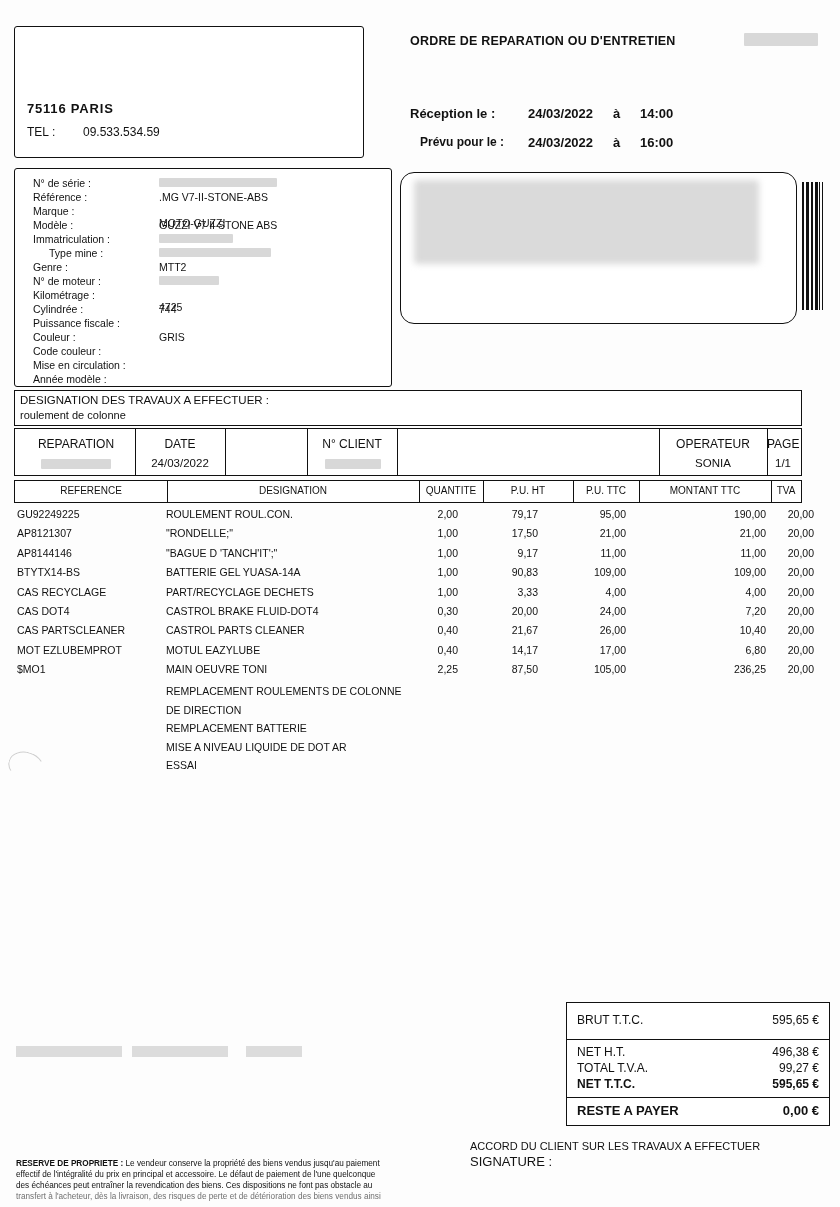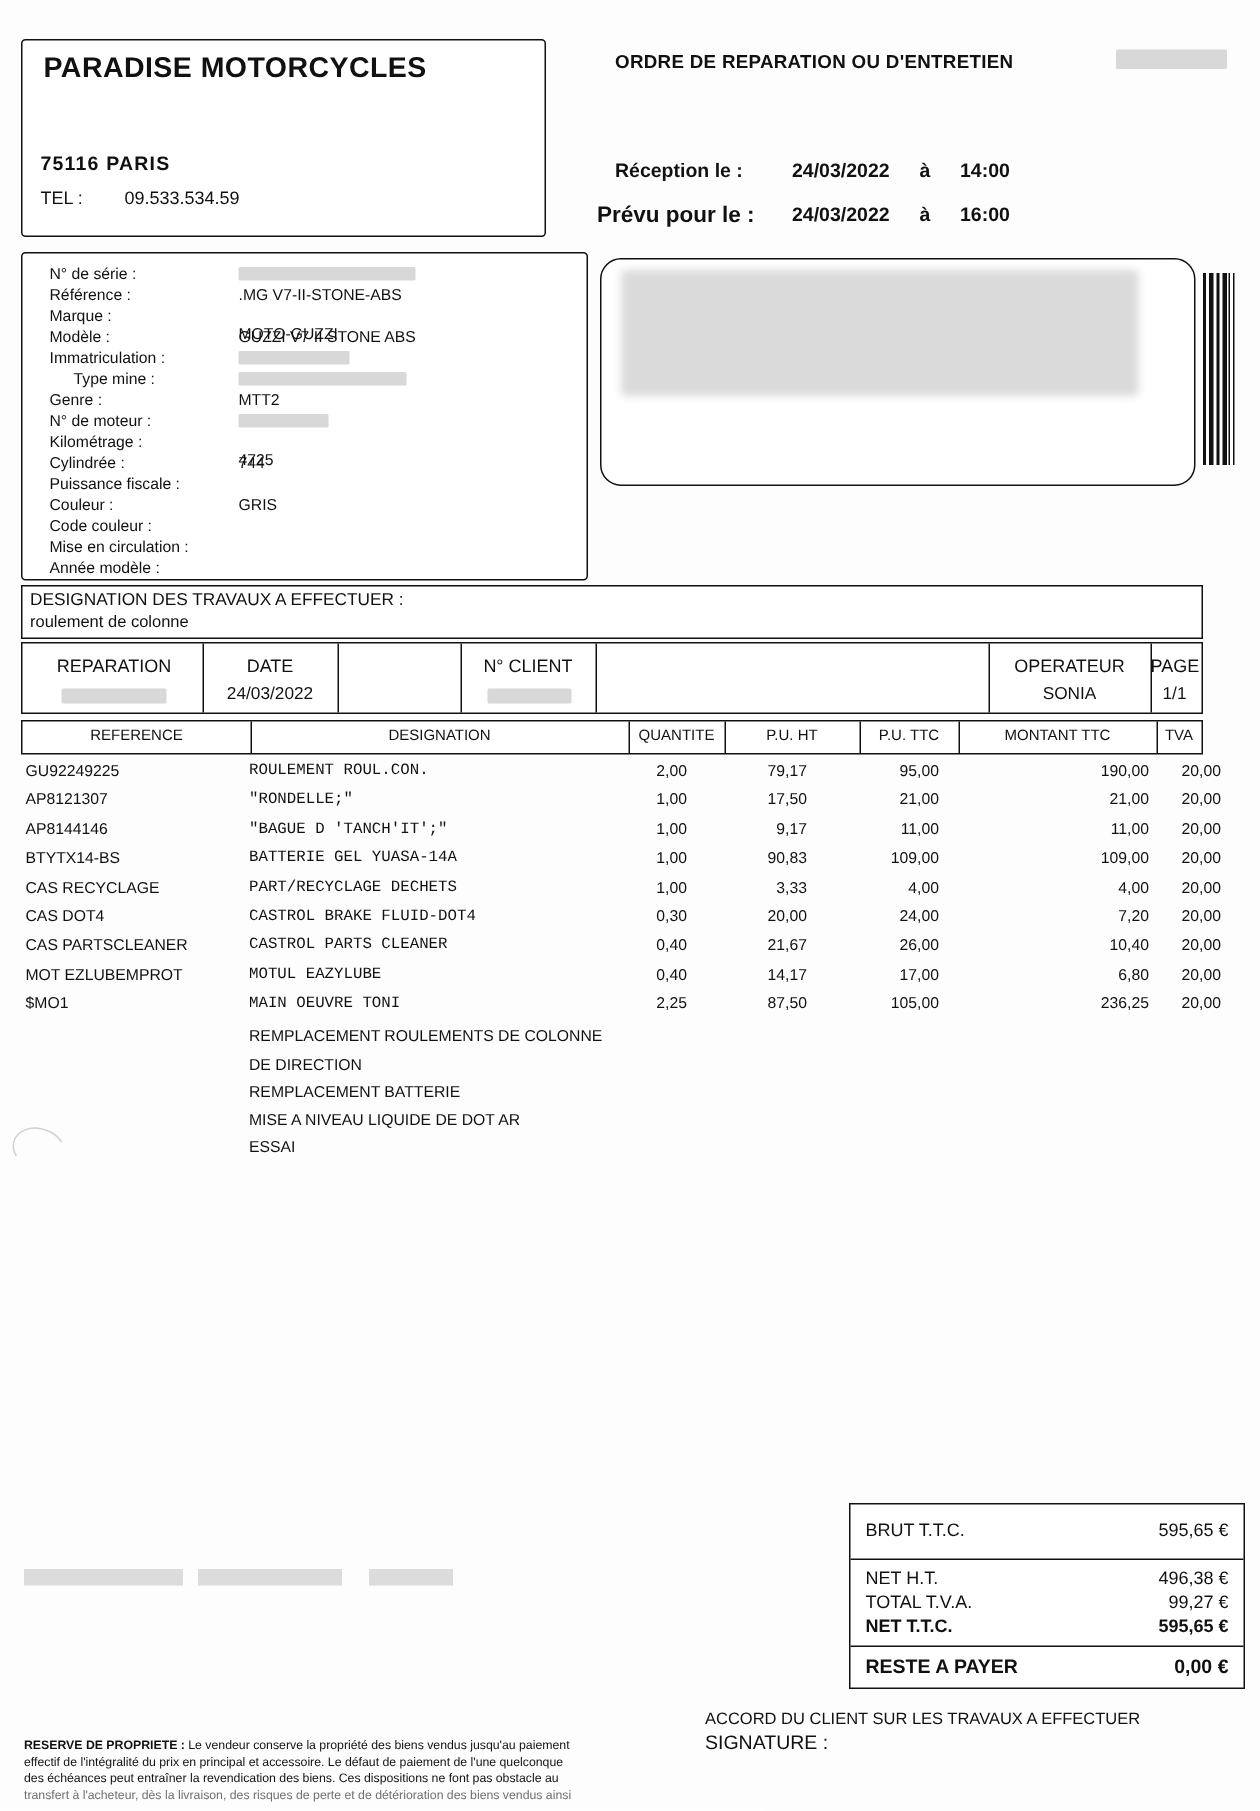--- a/index.html
+++ b/index.html
@@ -57,21 +57,21 @@
     background: #dcdcdc;
     filter: blur(0.4px);
   }
   .hdr-redact { left: 744px; top: 33px; width: 74px; height: 13px; }
 
   .recep-label { left: 410px; top: 106px; font-size: 13px; font-weight: bold; }
   .recep-date  { left: 528px; top: 106px; font-size: 13px; font-weight: bold; }
   .recep-at    { left: 613px; top: 106px; font-size: 13px; font-weight: bold; }
   .recep-time  { left: 640px; top: 106px; font-size: 13px; font-weight: bold; }
 
-  .prevu-label { left: 398px; top: 135px; font-size: 15px; font-weight: bold; }
+  .prevu-label { left: 420px; top: 135px; font-size: 12px; font-weight: bold; }
   .prevu-date  { left: 528px; top: 135px; font-size: 13px; font-weight: bold; }
   .prevu-at    { left: 613px; top: 135px; font-size: 13px; font-weight: bold; }
   .prevu-time  { left: 640px; top: 135px; font-size: 13px; font-weight: bold; }
 
   
   .vehicle-box {
     left: 14px; top: 168px; width: 376px; height: 217px;
     border: 1px solid #111; border-radius: 3px; background: #fff;
   }
   .v-row { position: absolute; font-size: 10.5px; color: #111; }
@@ -115,21 +115,21 @@
   
   .items-head {
     left: 14px; top: 480px; width: 786px; height: 21px;
     border: 1px solid #111; background: #fff;
   }
   .items-head .vline { position: absolute; top: 0; width: 1px; height: 21px; background: #111; }
   .th { position: absolute; top: 4px; font-size: 10px; text-align: center; }
 
   .row { position: absolute; left: 14px; width: 786px; height: 19px; font-size: 10.5px; }
   .c-ref  { position: absolute; left: 3px; }
-  .c-des  { position: absolute; left: 152px; font-family: Liberation Mono, monospace; }
+  .c-des  { position: absolute; left: 152px; }
   .c-qte  { position: absolute; left: 372px; width: 72px; text-align: right; }
   .c-puht { position: absolute; left: 452px; width: 72px; text-align: right; }
   .c-putc { position: absolute; left: 540px; width: 72px; text-align: right; }
   .c-mtc  { position: absolute; left: 660px; width: 92px; text-align: right; }
   .c-tva  { position: absolute; left: 756px; width: 44px; text-align: right; }
 
   .extra-line { position: absolute; left: 166px; font-size: 10.5px; }
 
   
   .bl-redact1 { left: 16px; top: 1046px; width: 106px; height: 11px; }
@@ -160,21 +160,20 @@
   
   .legal { left: 16px; top: 1158px; width: 430px; font-size: 8.2px; line-height: 11px; color: #111; }
   .legal .fade { color: #6f6f6f; }
 </style>
 </head>
 <body>
 
 <div class="page">
 
   <div class="abs company-box">
-    <div class="company-name">PARADISE MOTORCYCLES</div>
     <div class="company-city">75116  PARIS</div>
     <div class="company-tel-label">TEL :</div>
     <div class="company-tel">09.533.534.59</div>
   </div>
 
   <div class="abs doc-title">ORDRE DE REPARATION OU D'ENTRETIEN</div>
   <div class="abs redact hdr-redact"></div>
 
   <div class="abs recep-label">Réception le :</div>
   <div class="abs recep-date">24/03/2022</div>

